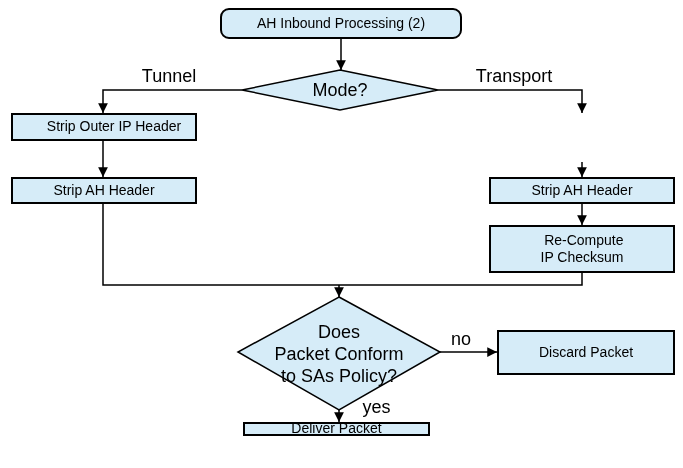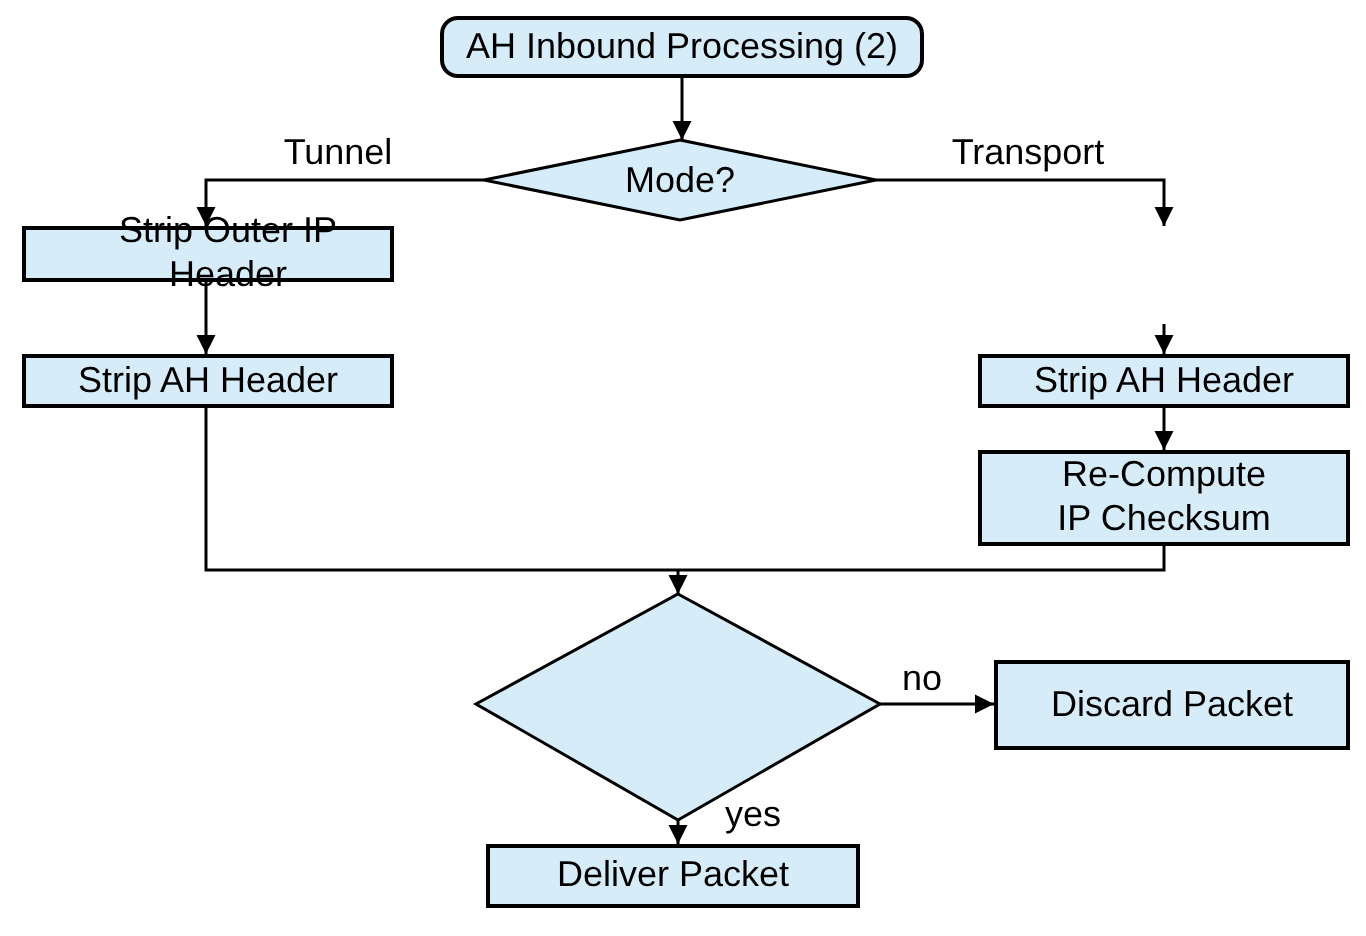--- a/index.html
+++ b/index.html
@@ -11,21 +11,21 @@
     overflow:hidden;
   }
   svg.wires { position:absolute; left:0; top:0; width:683px; height:468px; }
   .wire { stroke:var(--line,#000000); stroke-width:1.5; fill:none; }
   .shape { fill:var(--node-fill,#d6ecf8); stroke:var(--line,#000000); stroke-width:1.5; }
   .node {
     position:absolute; box-sizing:border-box;
     background:var(--node-fill,#d6ecf8);
     border:2px solid var(--node-border,#000000);
     display:flex; align-items:center; justify-content:center;
-    text-align:center; font-size:18px; line-height:1.22;
+    text-align:right; font-size:14px; line-height:1.22;
     white-space:pre-line;
   }
   .node.rounded { border-radius:9px; }
   .dlabel {
     position:absolute; display:flex; align-items:center; justify-content:center;
     text-align:center; font-size:18px; line-height:22px; white-space:pre-line;
   }
   .elabel {
     position:absolute; display:flex; align-items:center; justify-content:center;
     font-size:18px; text-align:center; white-space:nowrap;
@@ -66,24 +66,27 @@
   <div class="node" style="left:11px; top:177px; width:186px; height:27px;">Strip AH Header</div>
 
 
   <div class="node" style="left:489px; top:177px; width:186px; height:27px;">Strip AH Header</div>
 
   <div class="node" style="left:489px; top:225px; width:186px; height:48px;">Re-Compute
 IP Checksum</div>
 
   <div class="node" style="left:497px; top:330px; width:178px; height:45px;">Discard Packet</div>
 
-  <div class="node" style="left:243px; top:422px; width:187px; height:32px;">Deliver Packet</div>
+  <div class="node" style="left:243px; top:422px; width:187px; height:14px;">Deliver Packet</div>
 
   <div class="dlabel" style="left:242px; top:70px; width:196px; height:40px;">Mode?</div>
 
+  <div class="dlabel" style="left:238px; top:297px; width:202px; height:113px;">Does
+Packet Conform
+to SAs Policy?</div>
 
   <div class="elabel" style="left:119px; top:66px; width:100px; height:20px;">Tunnel</div>
 
   <div class="elabel" style="left:464px; top:66px; width:100px; height:20px;">Transport</div>
 
   <div class="elabel" style="left:431px; top:330px; width:60px; height:19px;">no</div>
 
   <div class="elabel" style="left:346px; top:398px; width:61px; height:19px;">yes</div>
 
 </div>

